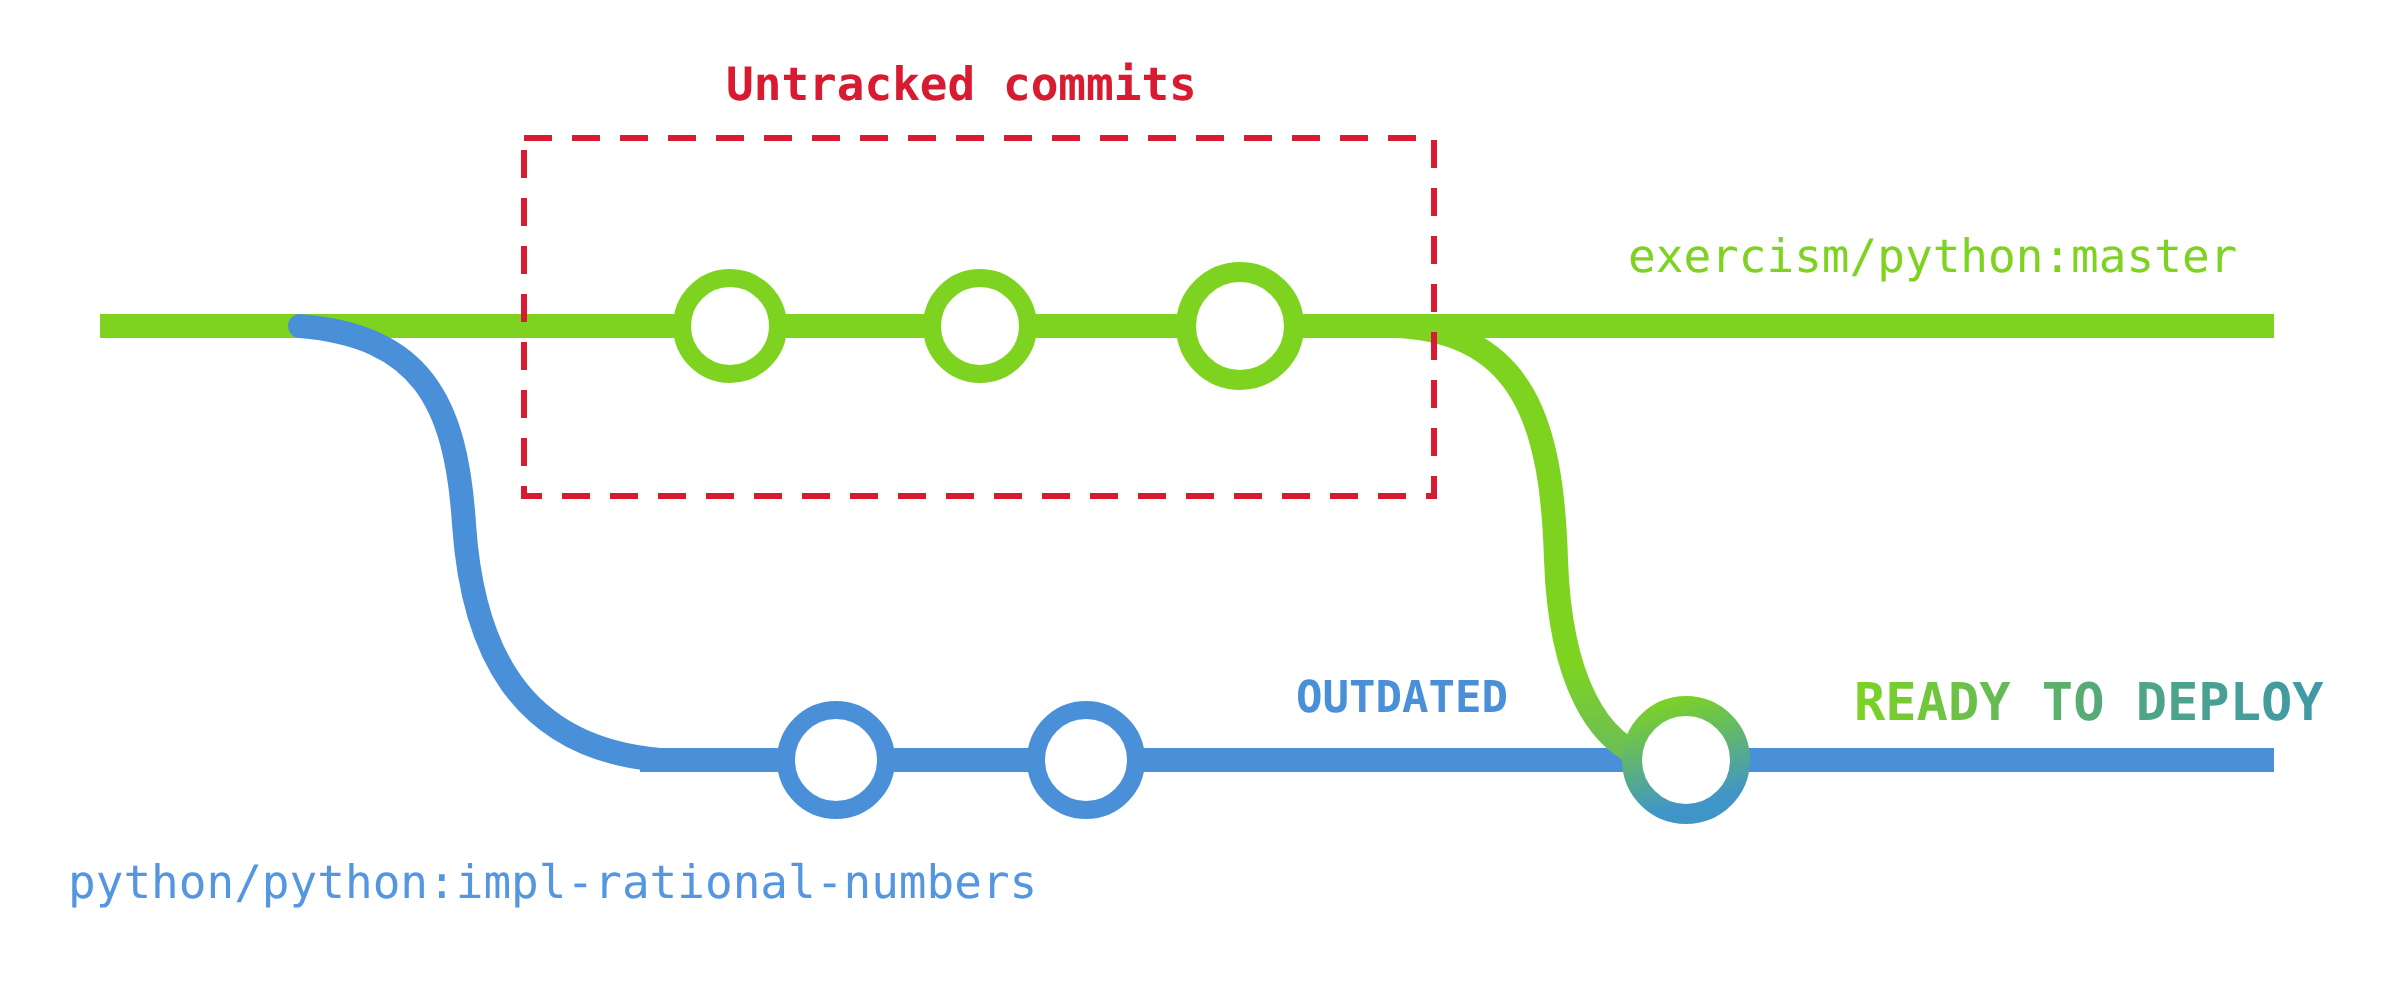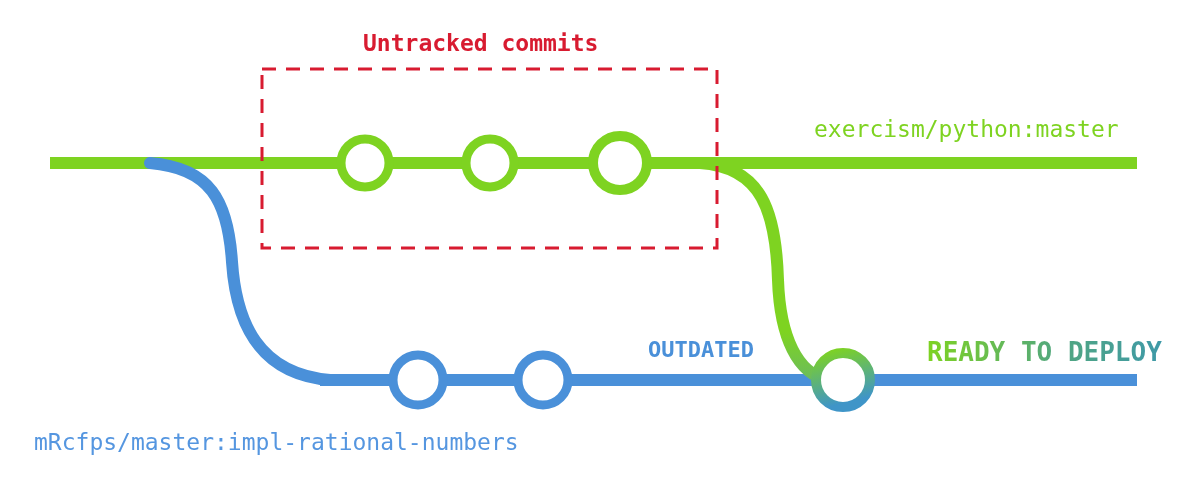--- a/index.html
+++ b/index.html
@@ -112,19 +112,19 @@
     <circle cx="418" cy="380" r="25" fill="#ffffff" stroke="#4a90d9" stroke-width="9"></circle>
     <circle cx="543" cy="380" r="25" fill="#ffffff" stroke="#4a90d9" stroke-width="9"></circle>
 
     <circle cx="843" cy="380" r="27" fill="#ffffff" stroke="url(#gradMergeCircle)" stroke-width="10"></circle>
   </svg>
 
   <div class="label" id="label-master">exercism/python:master</div>
 
   <div class="label" id="label-untracked">Untracked commits</div>
 
-  <div class="label" id="label-feature">mRcfps/master:impl-rational-numbers</div>
+  <div class="label" id="label-feature">python/python:impl-rational-numbers</div>
 
   <div class="label" id="label-outdated">OUTDATED</div>
 
   <div class="label" id="label-ready">READY TO DEPLOY</div>
 
 </div>
 
 </body></html>

